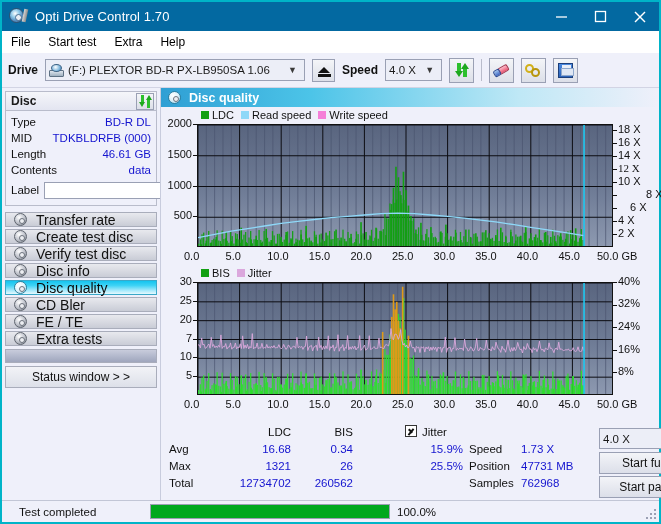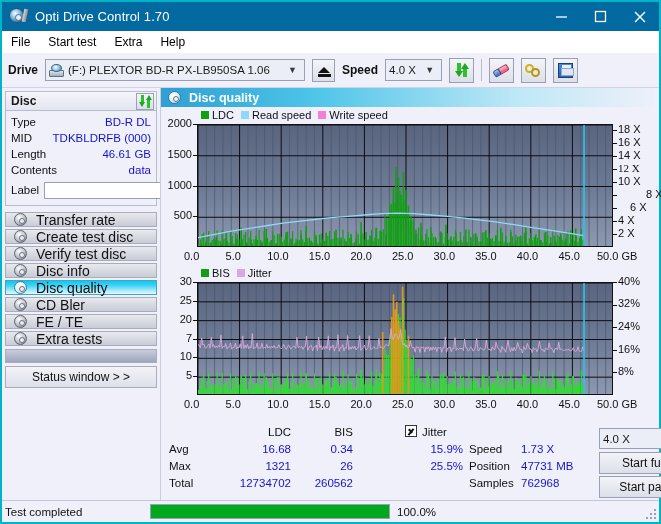--- a/index.html
+++ b/index.html
@@ -203,21 +203,21 @@
   .stat-right { flex:1; position:relative; }
   .btn {
     position:absolute; background:linear-gradient(180deg,#f3f4f8,#dcdfe9); border:1px solid #9aa0b4;
     display:flex; align-items:center; justify-content:center; font-size:12px; color:#111;
   }
   
   .statusbar {
     height:22px; flex:none; display:flex; align-items:center; background:#eff0fa;
     border-top:1px solid #c2c6d6; font-size:11.5px; color:#111;
   }
-  .sb-text { width:148px; padding-left:3px; }
+  .sb-text { width:148px; padding-left:17px; }
   .sb-prog { width:240px; height:15px; border:1px solid #9aa0b4; background:#fff; position:relative; }
   .sb-prog .fill { position:absolute; left:0; top:0; bottom:0; background:#00a81e; }
   .sb-pct { width:80px; padding-left:7px;}
   .sb-time { flex:1; text-align:right; padding-right:20px;}
   .grip { position:absolute; right:3px; bottom:3px; width:10px; height:10px; }
   .grip i { position:absolute; width:2px; height:2px; background:#9aa0b4; }
 </style>
 </head>
 <body>
 

